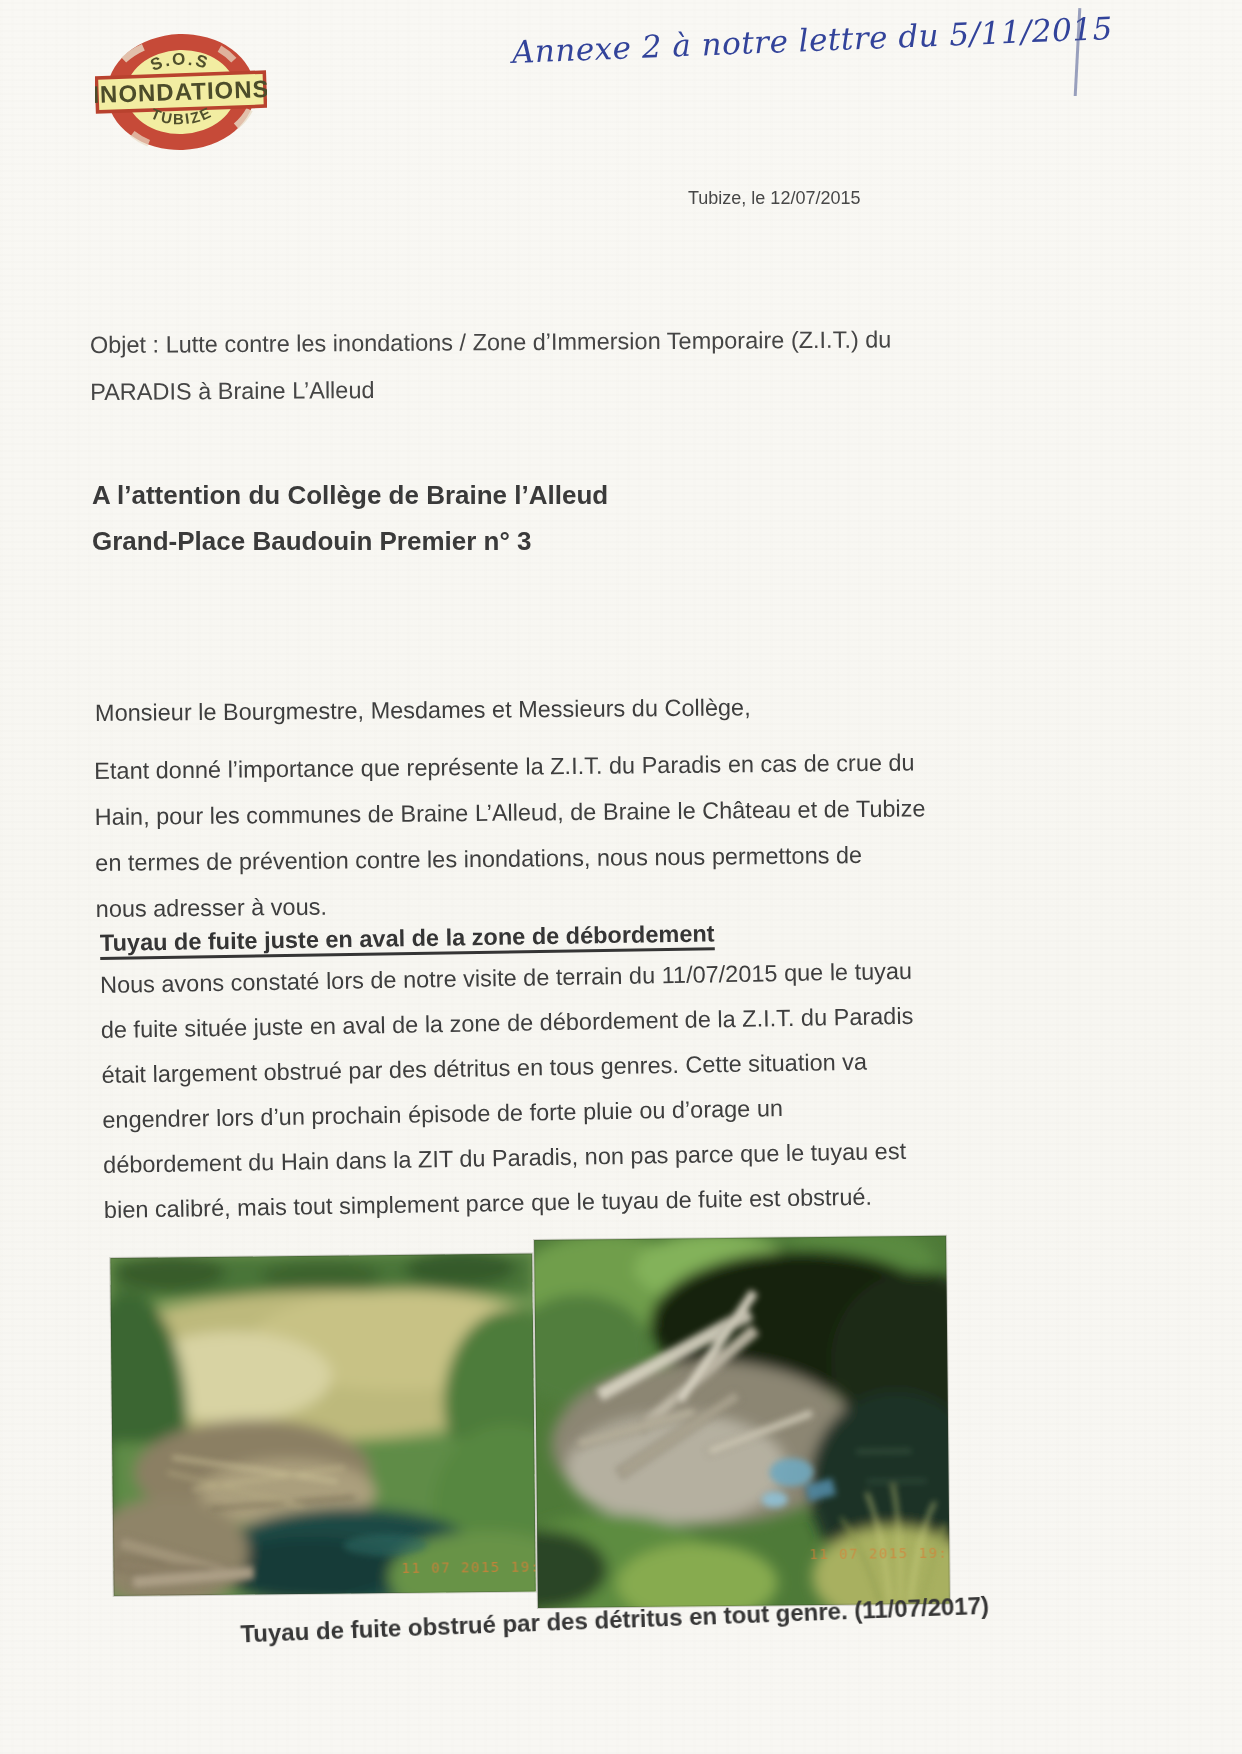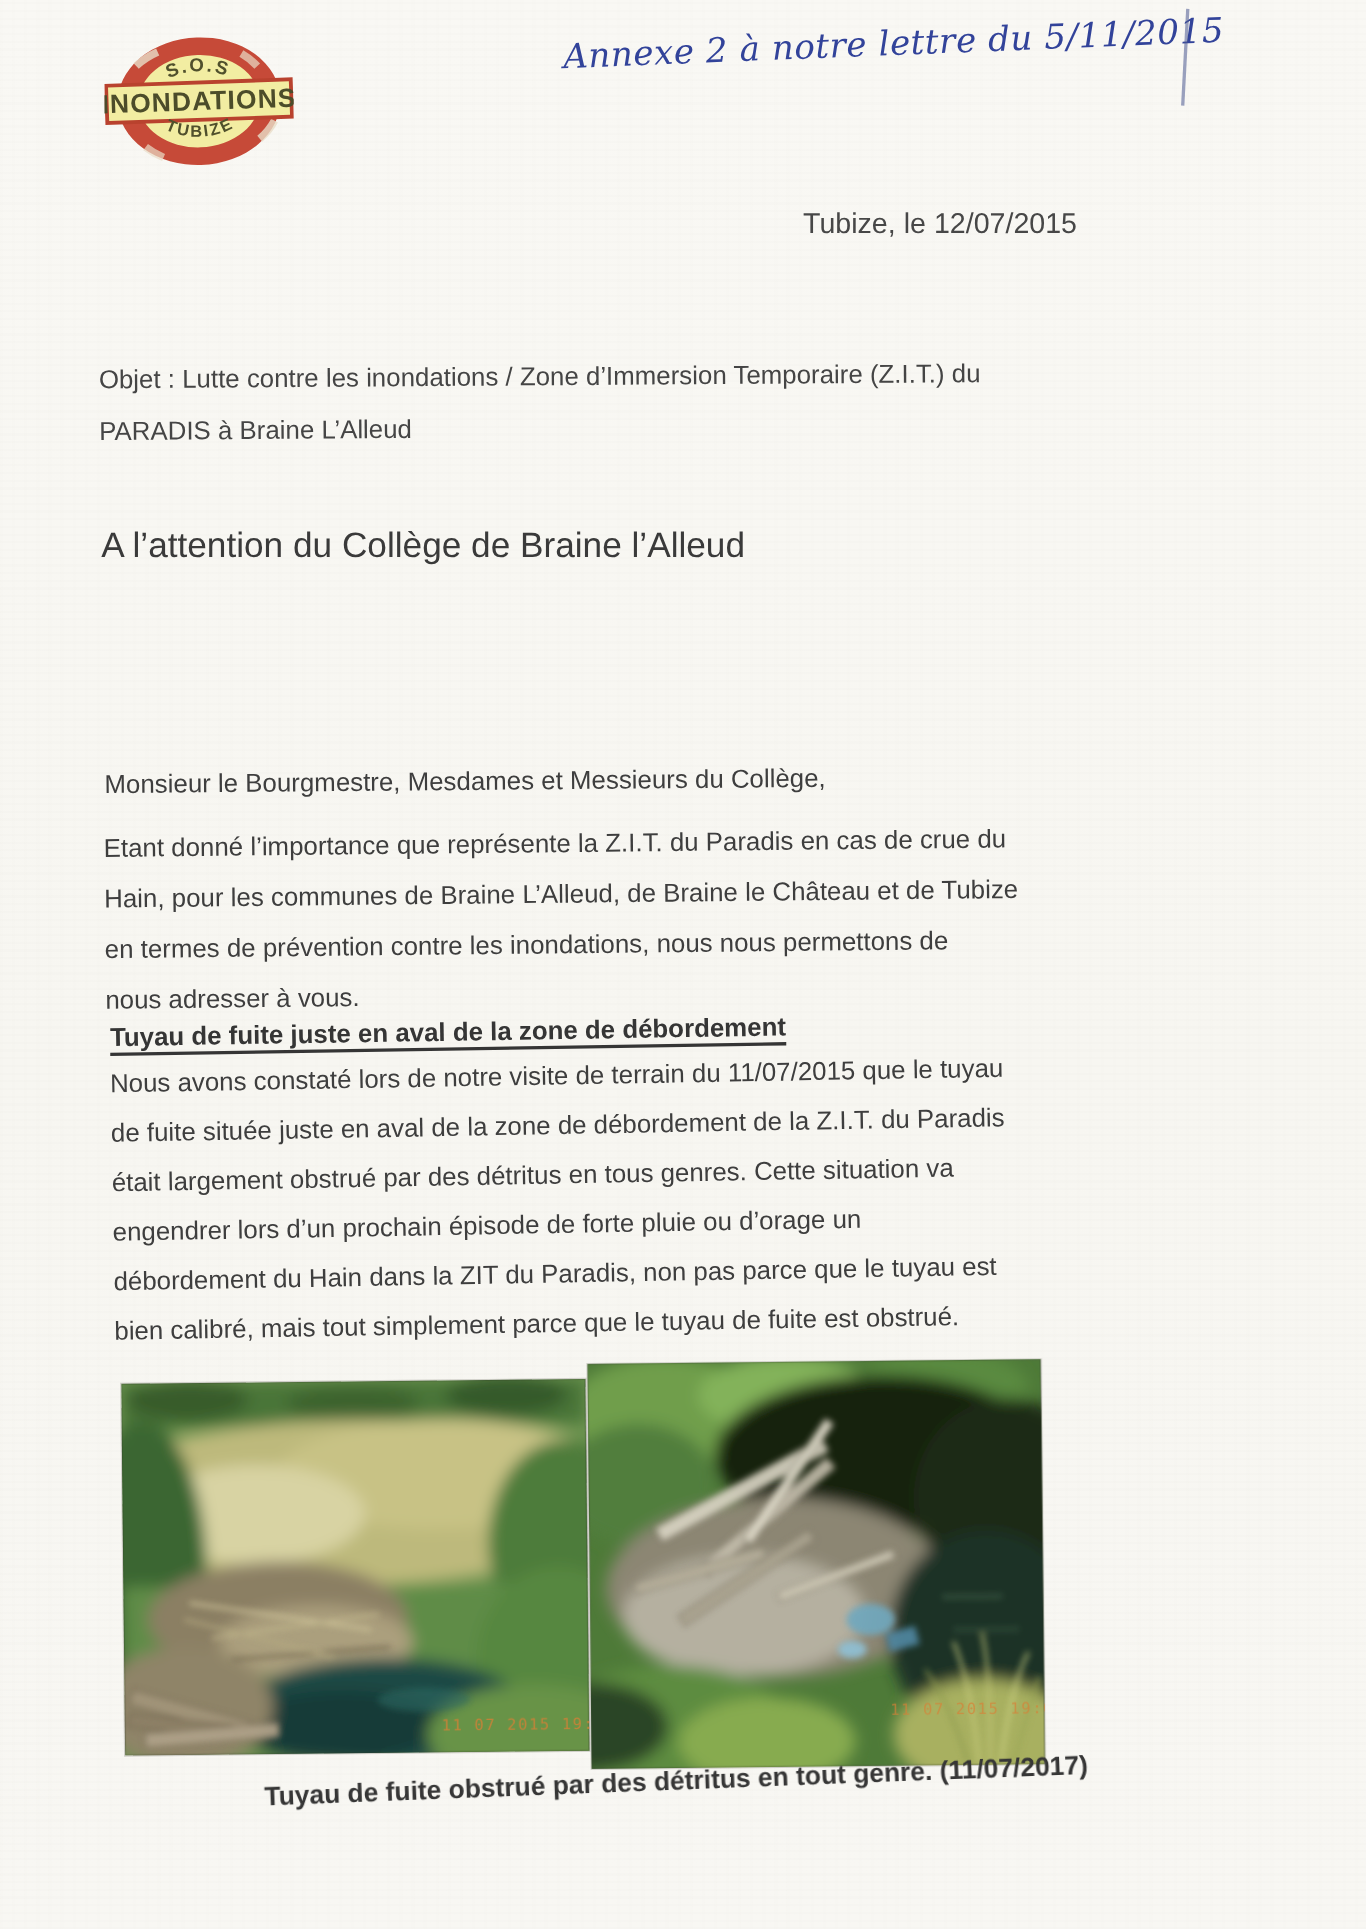--- a/index.html
+++ b/index.html
@@ -14,24 +14,24 @@
       repeating-linear-gradient(0deg,rgba(120,115,100,.025) 0 2px,transparent 2px 7px),
       repeating-linear-gradient(90deg,rgba(120,115,100,.02) 0 3px,transparent 3px 11px);
   }
   .abs{position:absolute;transform-origin:left center;}
   .annotation{
     font-family:"DejaVu Serif",serif;font-style:italic;font-weight:500;
     font-size:31px;letter-spacing:.5px;color:#32439a;transform:rotate(-2.3deg);
     white-space:nowrap;
   }
   .ink-stroke{width:3px;background:#4a5890;opacity:.55;transform:rotate(3deg);}
-  .dateline{font-size:26px;color:#474747;margin-left:42px;}
+  .dateline{font-size:18px;color:#474747;}
   .block .tline{display:block;}
   .subject{font-size:23.5px;line-height:47px;transform:rotate(-.4deg);color:#454545;}
-  .recipient{font-size:32px;line-height:46px;font-weight:normal;color:#3a3a3a;}
+  .recipient{font-size:26px;line-height:46px;font-weight:bold;color:#3a3a3a;}
   .salutation{font-size:23.5px;transform:rotate(-.5deg);}
   .intro{font-size:23.5px;line-height:46px;transform:rotate(-.6deg);}
   .heading{font-size:23.5px;font-weight:bold;color:#353535;transform:rotate(-.9deg);
     text-decoration:underline;text-underline-offset:6px;text-decoration-thickness:2.5px;}
   .bodypara{font-size:23.5px;line-height:45px;transform:rotate(-1deg);}
   .caption{font-size:24px;font-weight:bold;color:#363636;transform:rotate(-2.2deg);
     text-align:center;width:830px;}
   .photo{box-shadow:0 0 0 1px rgba(90,90,80,.25);}
   svg{display:block;}
 </style>
@@ -71,20 +71,21 @@
 
   <div class="abs dateline" style="left:688px;top:188px;">Tubize, le 12/07/2015</div>
 
   <div class="abs block subject" style="left:90px;top:322px;">
       <span class="tline">Objet : Lutte contre les inondations / Zone d’Immersion Temporaire (Z.I.T.) du</span>
       <span class="tline">PARADIS à Braine L’Alleud</span>
     </div>
 
   <div class="abs block recipient" style="left:92px;top:472px;">
       <span class="tline">A l’attention du Collège de Braine l’Alleud</span>
+      <span class="tline">Grand-Place Baudouin Premier  n° 3</span>
     </div>
 
   <div class="abs salutation" style="left:95px;top:700px;">Monsieur le Bourgmestre, Mesdames et Messieurs du Collège,</div>
 
   <div class="abs block intro" style="left:95px;top:748px;">
       <span class="tline">Etant donné l’importance que représente la Z.I.T. du Paradis en cas de crue du</span>
       <span class="tline">Hain, pour les communes de Braine L’Alleud, de Braine le Château et de Tubize</span>
       <span class="tline">en termes de prévention contre les inondations, nous nous permettons de</span>
       <span class="tline">nous adresser à vous.</span>
     </div>

